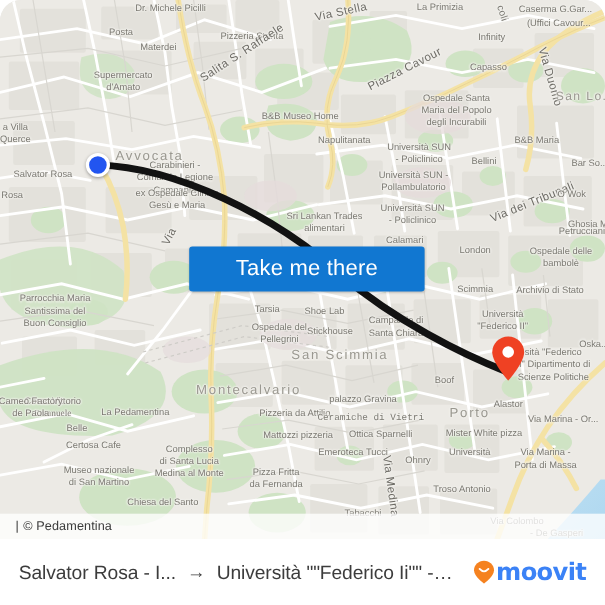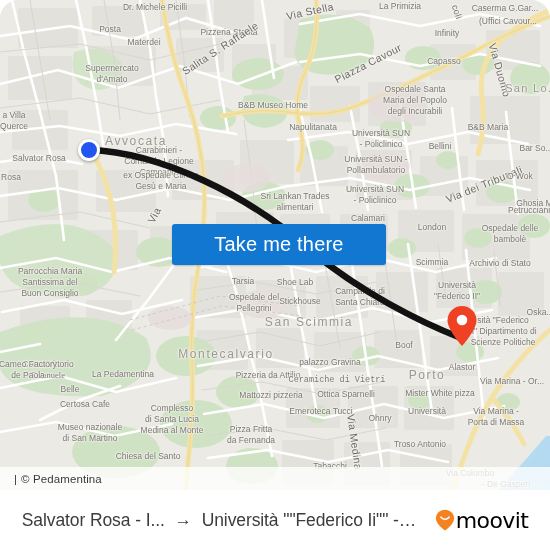--- a/index.html
+++ b/index.html
@@ -174,22 +174,22 @@
   #moovit-logo {
     display: flex;
     align-items: center;
     gap: 1px;
     margin-left: 8px;
     flex: 0 0 auto;
   }
   #moovit-wordmark {
     font-family: "DejaVu Sans", sans-serif;
     font-size: 22px;
-    font-weight: normal;
-    color: #000000;
+    font-weight: bold;
+    color: #3b82f6;
     letter-spacing: -.6px;
   }
 </style>
 </head>
 <body>
 
 <div id="app">
 
   <div id="map">
 

